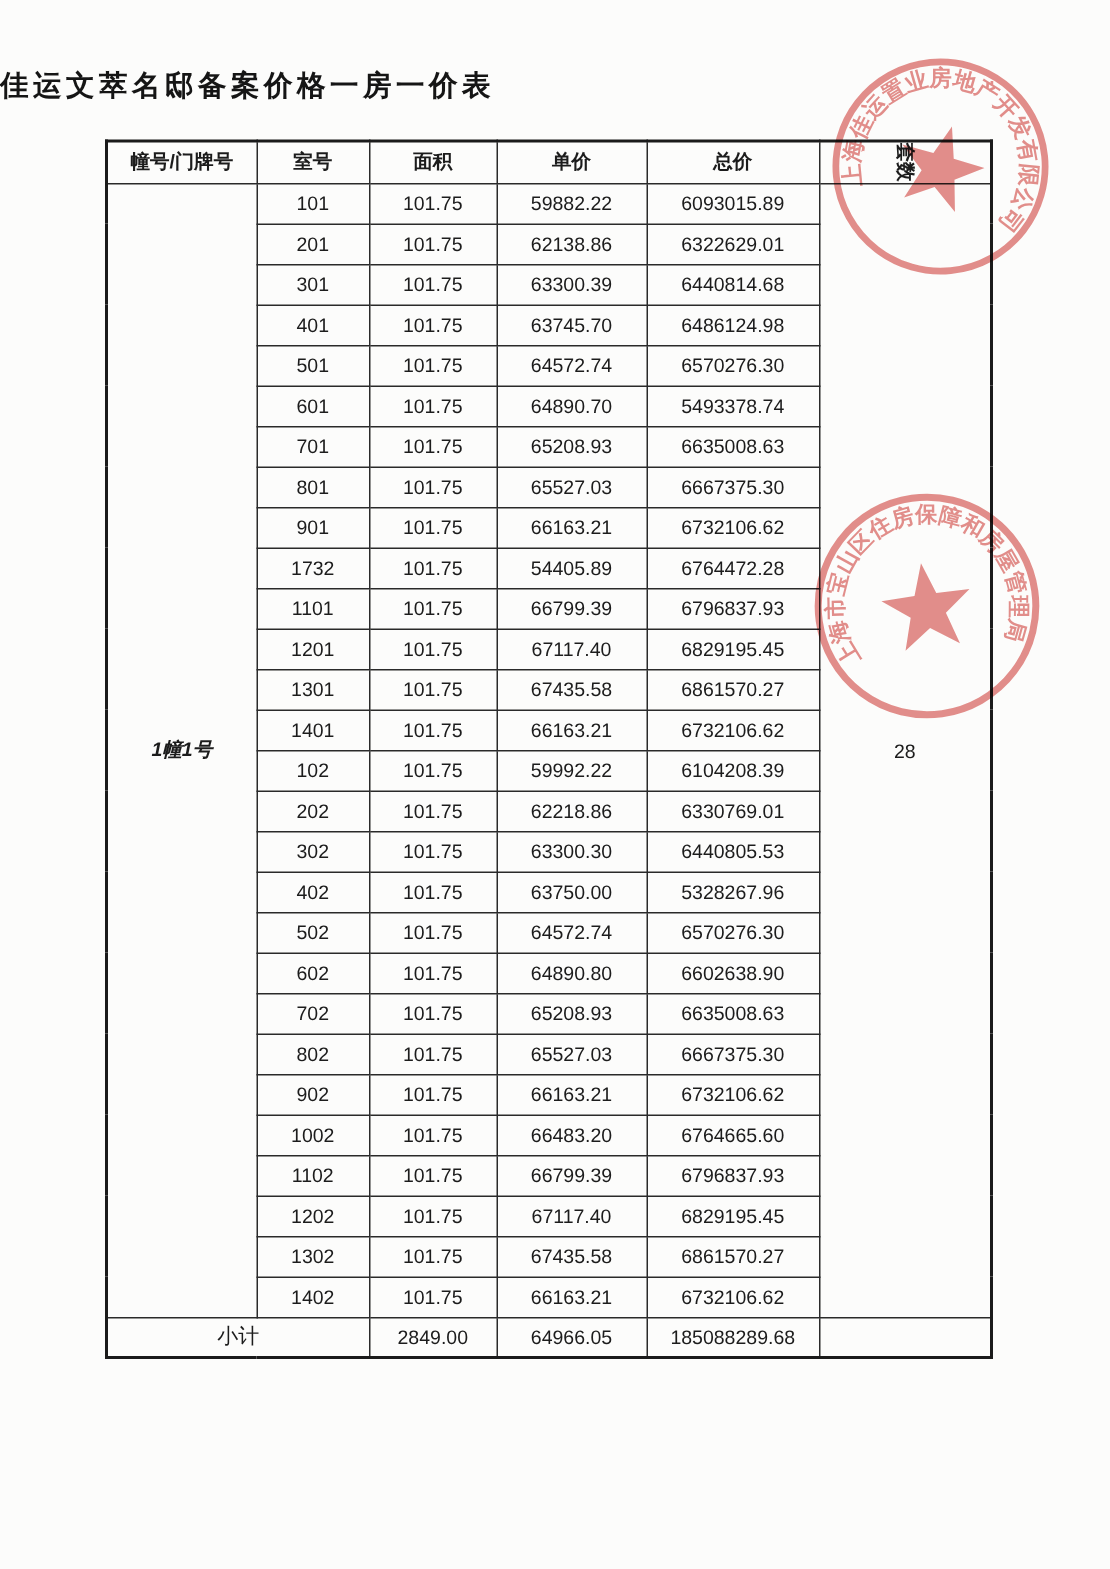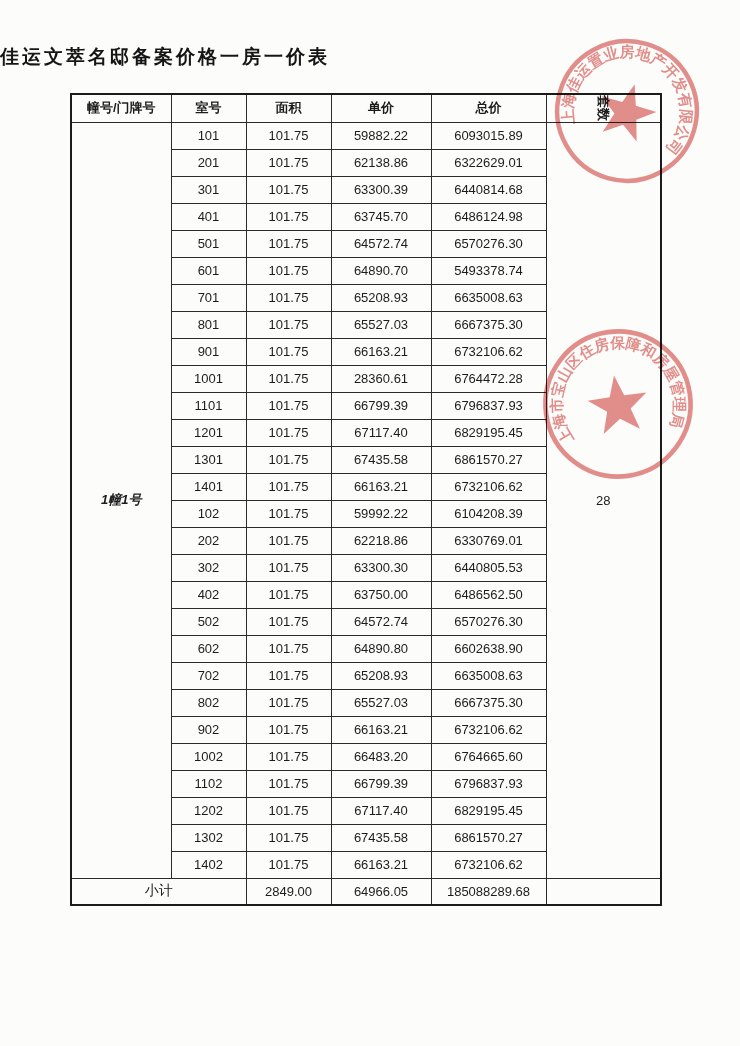--- a/index.html
+++ b/index.html
@@ -116,23 +116,23 @@
           <td>65527.03</td>
           <td>6667375.30</td>
         </tr>
         <tr>
           <td>901</td>
           <td>101.75</td>
           <td>66163.21</td>
           <td>6732106.62</td>
         </tr>
         <tr>
-          <td>1001</td>
-          <td>101.75</td>
-          <td>28360.61</td>
+          <td>1732</td>
+          <td>101.75</td>
+          <td>54405.89</td>
           <td>6764472.28</td>
         </tr>
         <tr>
           <td>1101</td>
           <td>101.75</td>
           <td>66799.39</td>
           <td>6796837.93</td>
         </tr>
         <tr>
           <td>1201</td>
@@ -167,21 +167,21 @@
         <tr>
           <td>302</td>
           <td>101.75</td>
           <td>63300.30</td>
           <td>6440805.53</td>
         </tr>
         <tr>
           <td>402</td>
           <td>101.75</td>
           <td>63750.00</td>
-          <td>6486562.50</td>
+          <td>5328267.96</td>
         </tr>
         <tr>
           <td>502</td>
           <td>101.75</td>
           <td>64572.74</td>
           <td>6570276.30</td>
         </tr>
         <tr>
           <td>602</td>
           <td>101.75</td>

